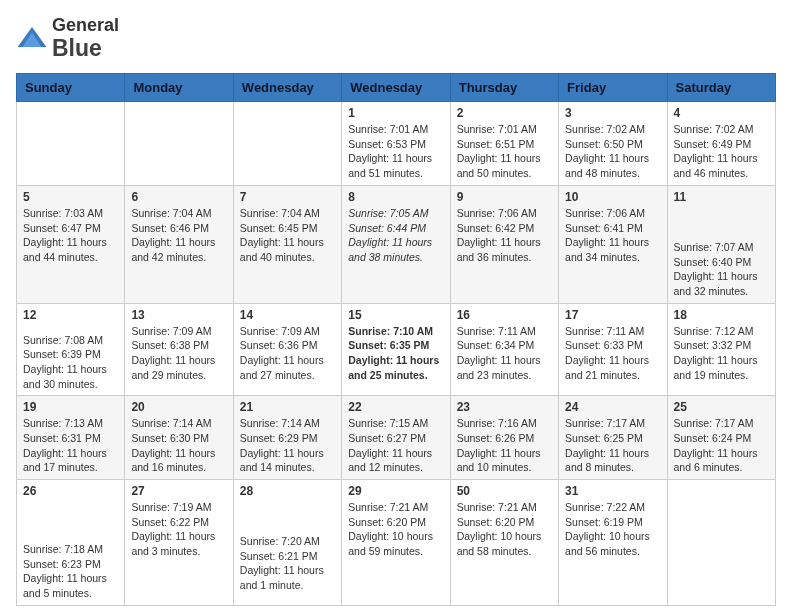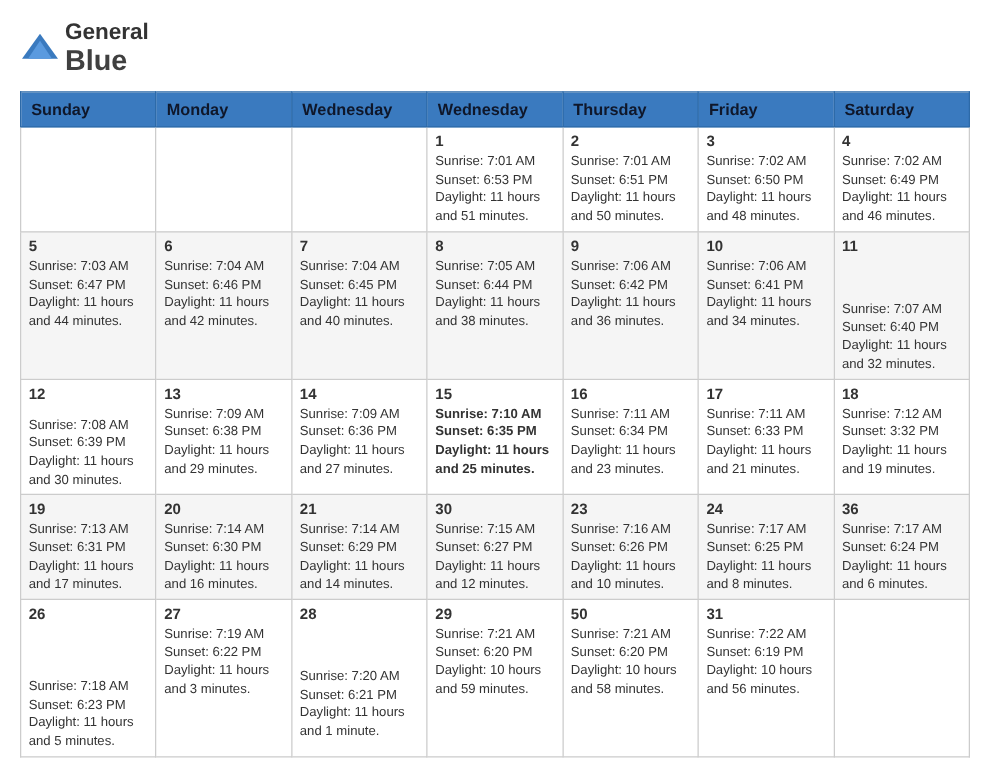--- a/index.html
+++ b/index.html
@@ -174,21 +174,21 @@
         </td>
         <td>
           <div class="day-number">7</div>
           <div class="day-info" style="white-space: pre-line;">Sunrise: 7:04 AM
 Sunset: 6:45 PM
 Daylight: 11 hours
 and 40 minutes.</div>
         </td>
         <td>
           <div class="day-number">8</div>
-          <div class="day-info" style="white-space: pre-line;">Sunrise: 7:05 AM
+          <div class="day-info" style="white-space: pre-line; font-style: italic;">Sunrise: 7:05 AM
 Sunset: 6:44 PM
 Daylight: 11 hours
 and 38 minutes.</div>
         </td>
         <td>
           <div class="day-number">9</div>
           <div class="day-info" style="white-space: pre-line;">Sunrise: 7:06 AM
 Sunset: 6:42 PM
 Daylight: 11 hours
 and 36 minutes.</div>
@@ -275,42 +275,42 @@
 and 16 minutes.</div>
         </td>
         <td>
           <div class="day-number">21</div>
           <div class="day-info" style="white-space: pre-line;">Sunrise: 7:14 AM
 Sunset: 6:29 PM
 Daylight: 11 hours
 and 14 minutes.</div>
         </td>
         <td>
-          <div class="day-number">30</div>
+          <div class="day-number">22</div>
           <div class="day-info" style="white-space: pre-line;">Sunrise: 7:15 AM
 Sunset: 6:27 PM
 Daylight: 11 hours
 and 12 minutes.</div>
         </td>
         <td>
           <div class="day-number">23</div>
           <div class="day-info" style="white-space: pre-line;">Sunrise: 7:16 AM
 Sunset: 6:26 PM
 Daylight: 11 hours
 and 10 minutes.</div>
         </td>
         <td>
           <div class="day-number">24</div>
           <div class="day-info" style="white-space: pre-line;">Sunrise: 7:17 AM
 Sunset: 6:25 PM
 Daylight: 11 hours
 and 8 minutes.</div>
         </td>
         <td>
-          <div class="day-number">36</div>
+          <div class="day-number">25</div>
           <div class="day-info" style="white-space: pre-line;">Sunrise: 7:17 AM
 Sunset: 6:24 PM
 Daylight: 11 hours
 and 6 minutes.</div>
         </td>
       </tr>
       <tr>
         <td>
           <div class="day-number">26</div>
           <div class="day-info" style="white-space: pre-line; margin-top: 44px;">Sunrise: 7:18 AM

